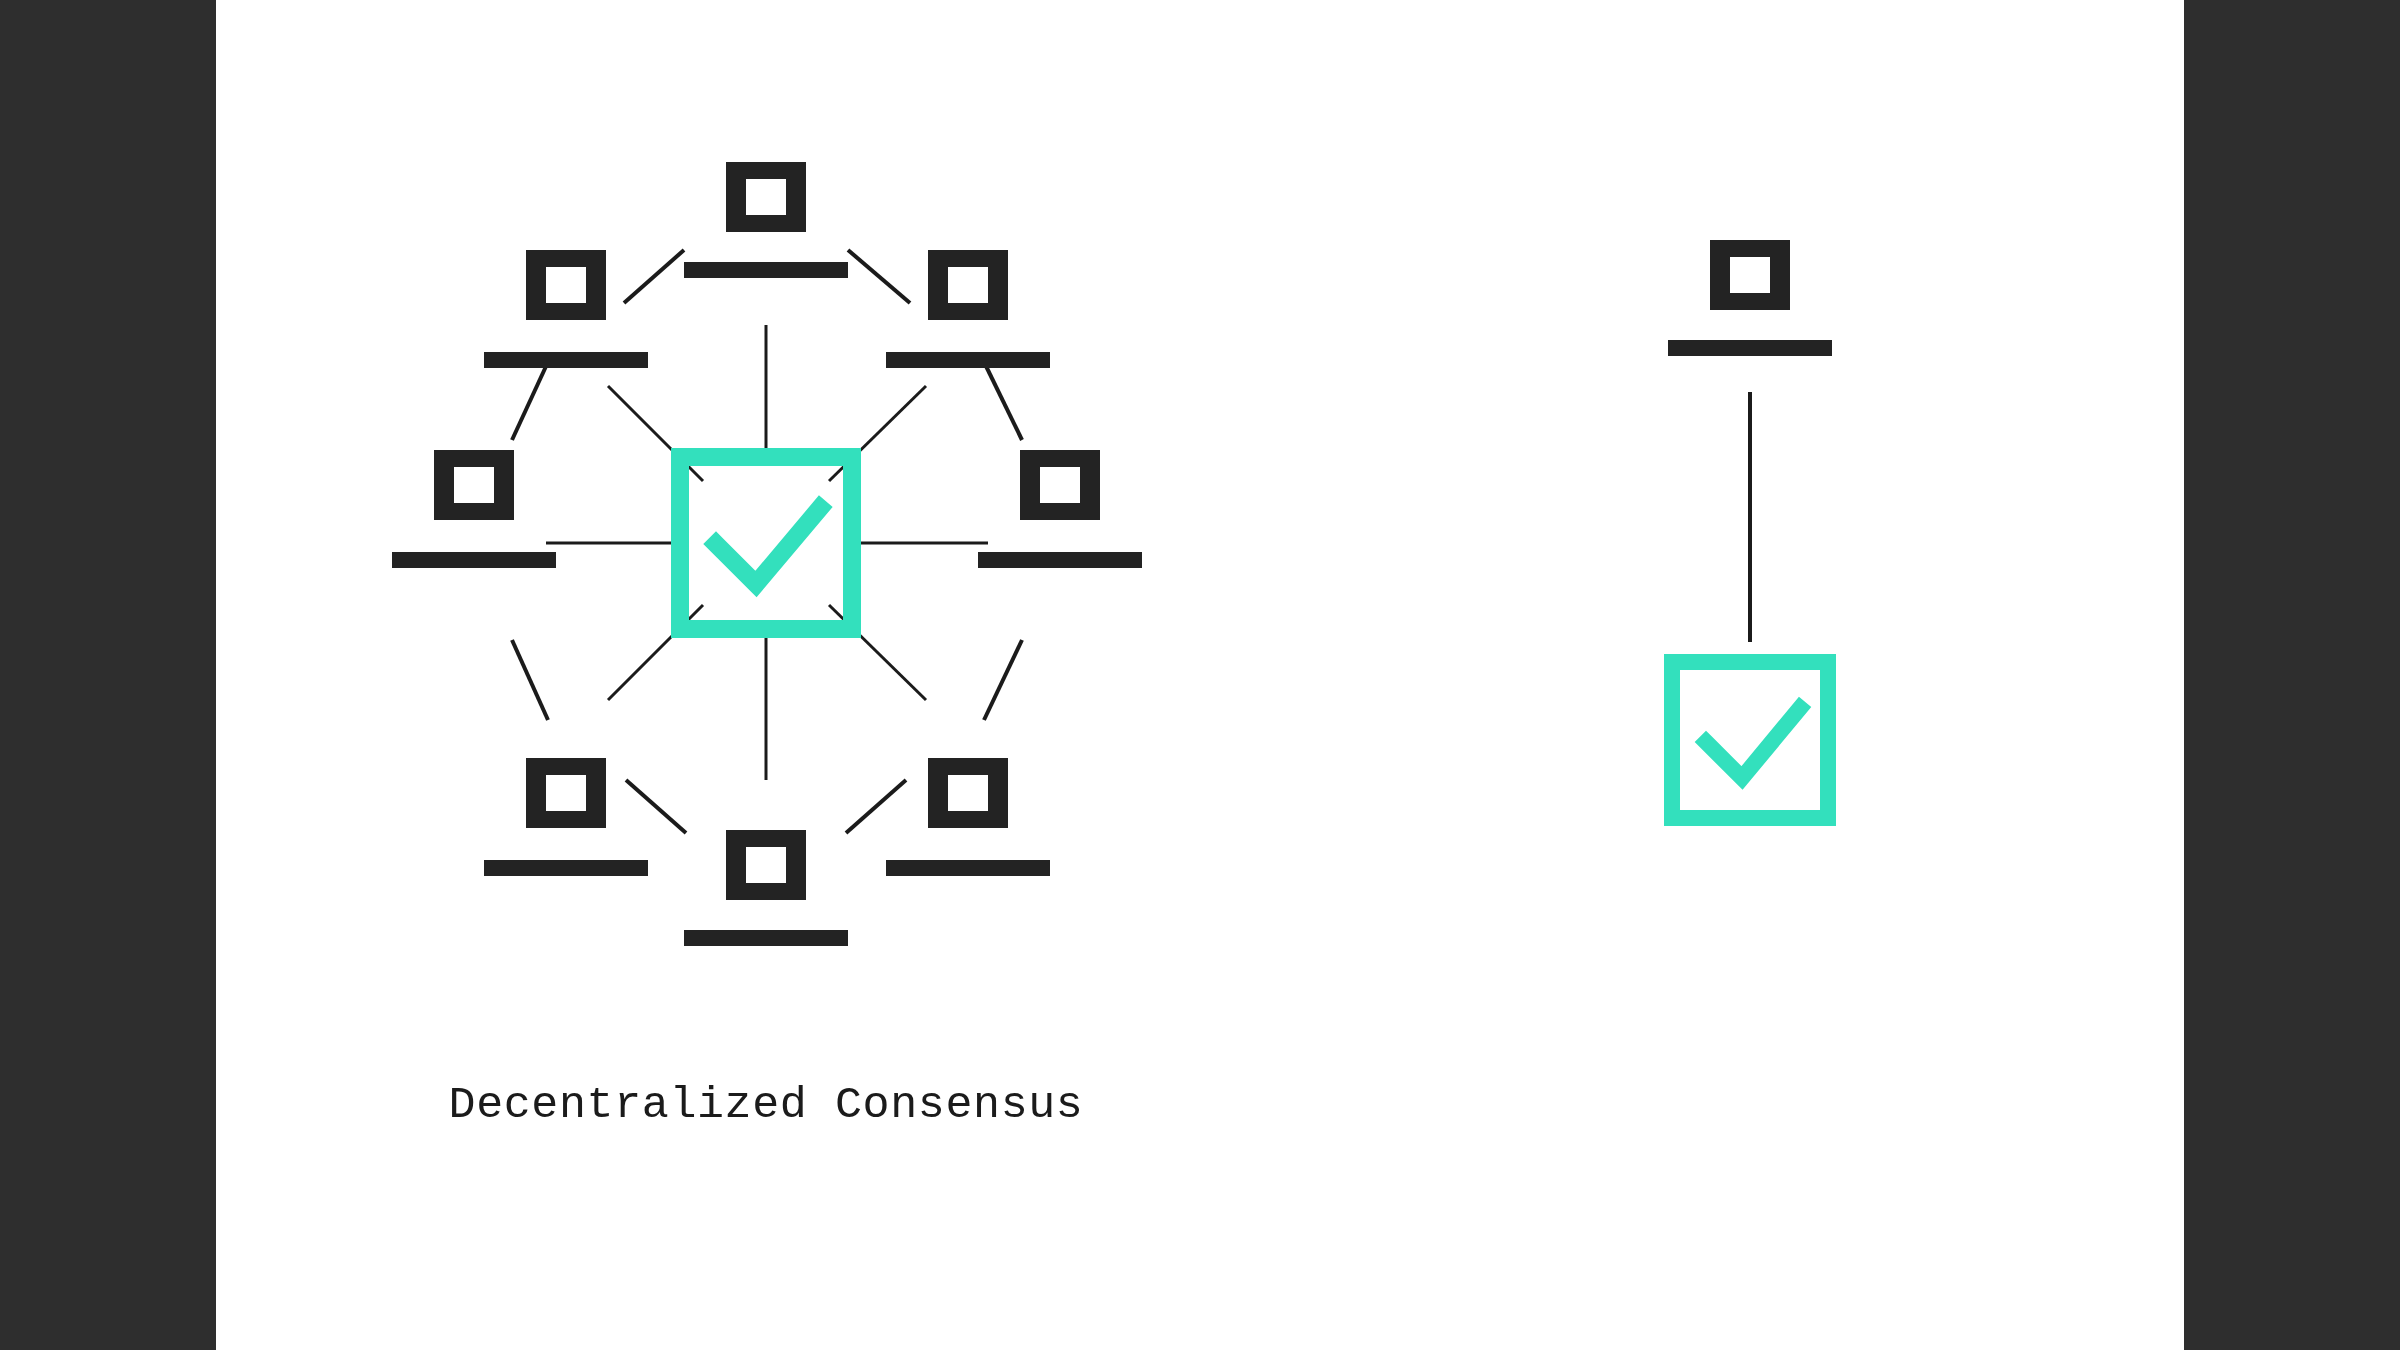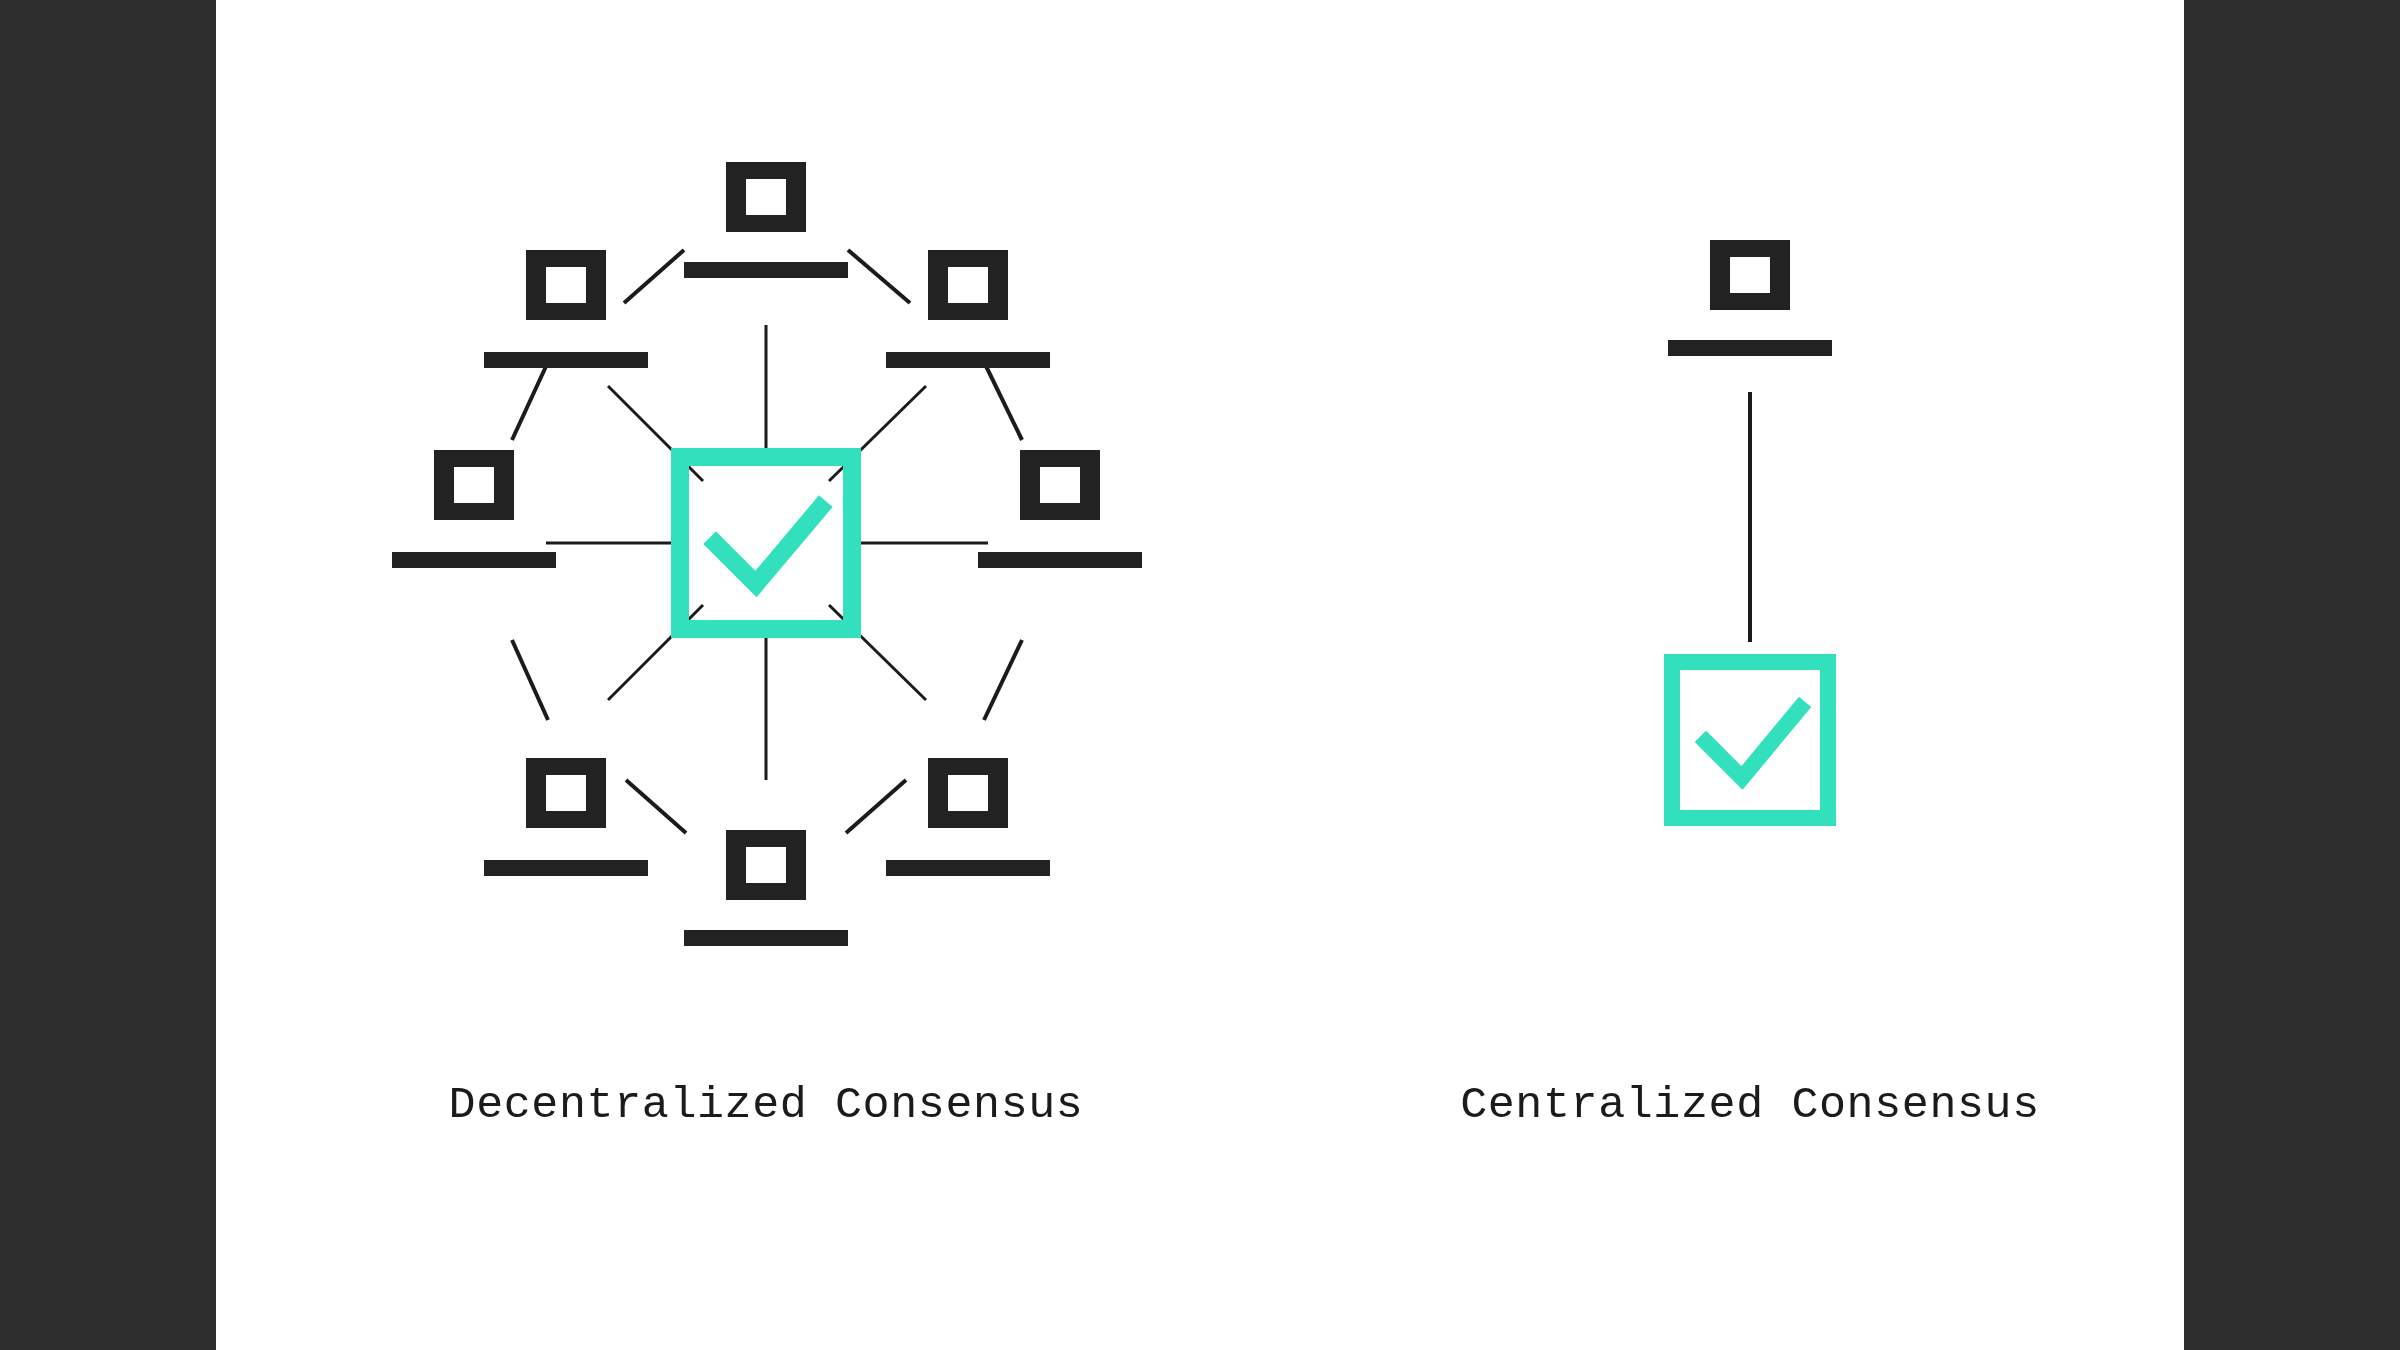--- a/index.html
+++ b/index.html
@@ -189,17 +189,16 @@
             <rect x="352" y="200" width="164" height="16" fill="#232323"></rect>
           </g>
 
           <g>
             <rect x="356" y="522" width="156" height="156" fill="none" stroke="#33e0bd" stroke-width="16"></rect>
             <polyline points="390,602 426,638 484,568" fill="none" stroke="#33e0bd" stroke-width="16" stroke-linecap="square" stroke-linejoin="miter"></polyline>
           </g>
         </svg>
       </div>
 
-      <div class="caption">Centralized Consensus</div>
     </div>
 
   </div>
 </div>
 
 </body></html>

